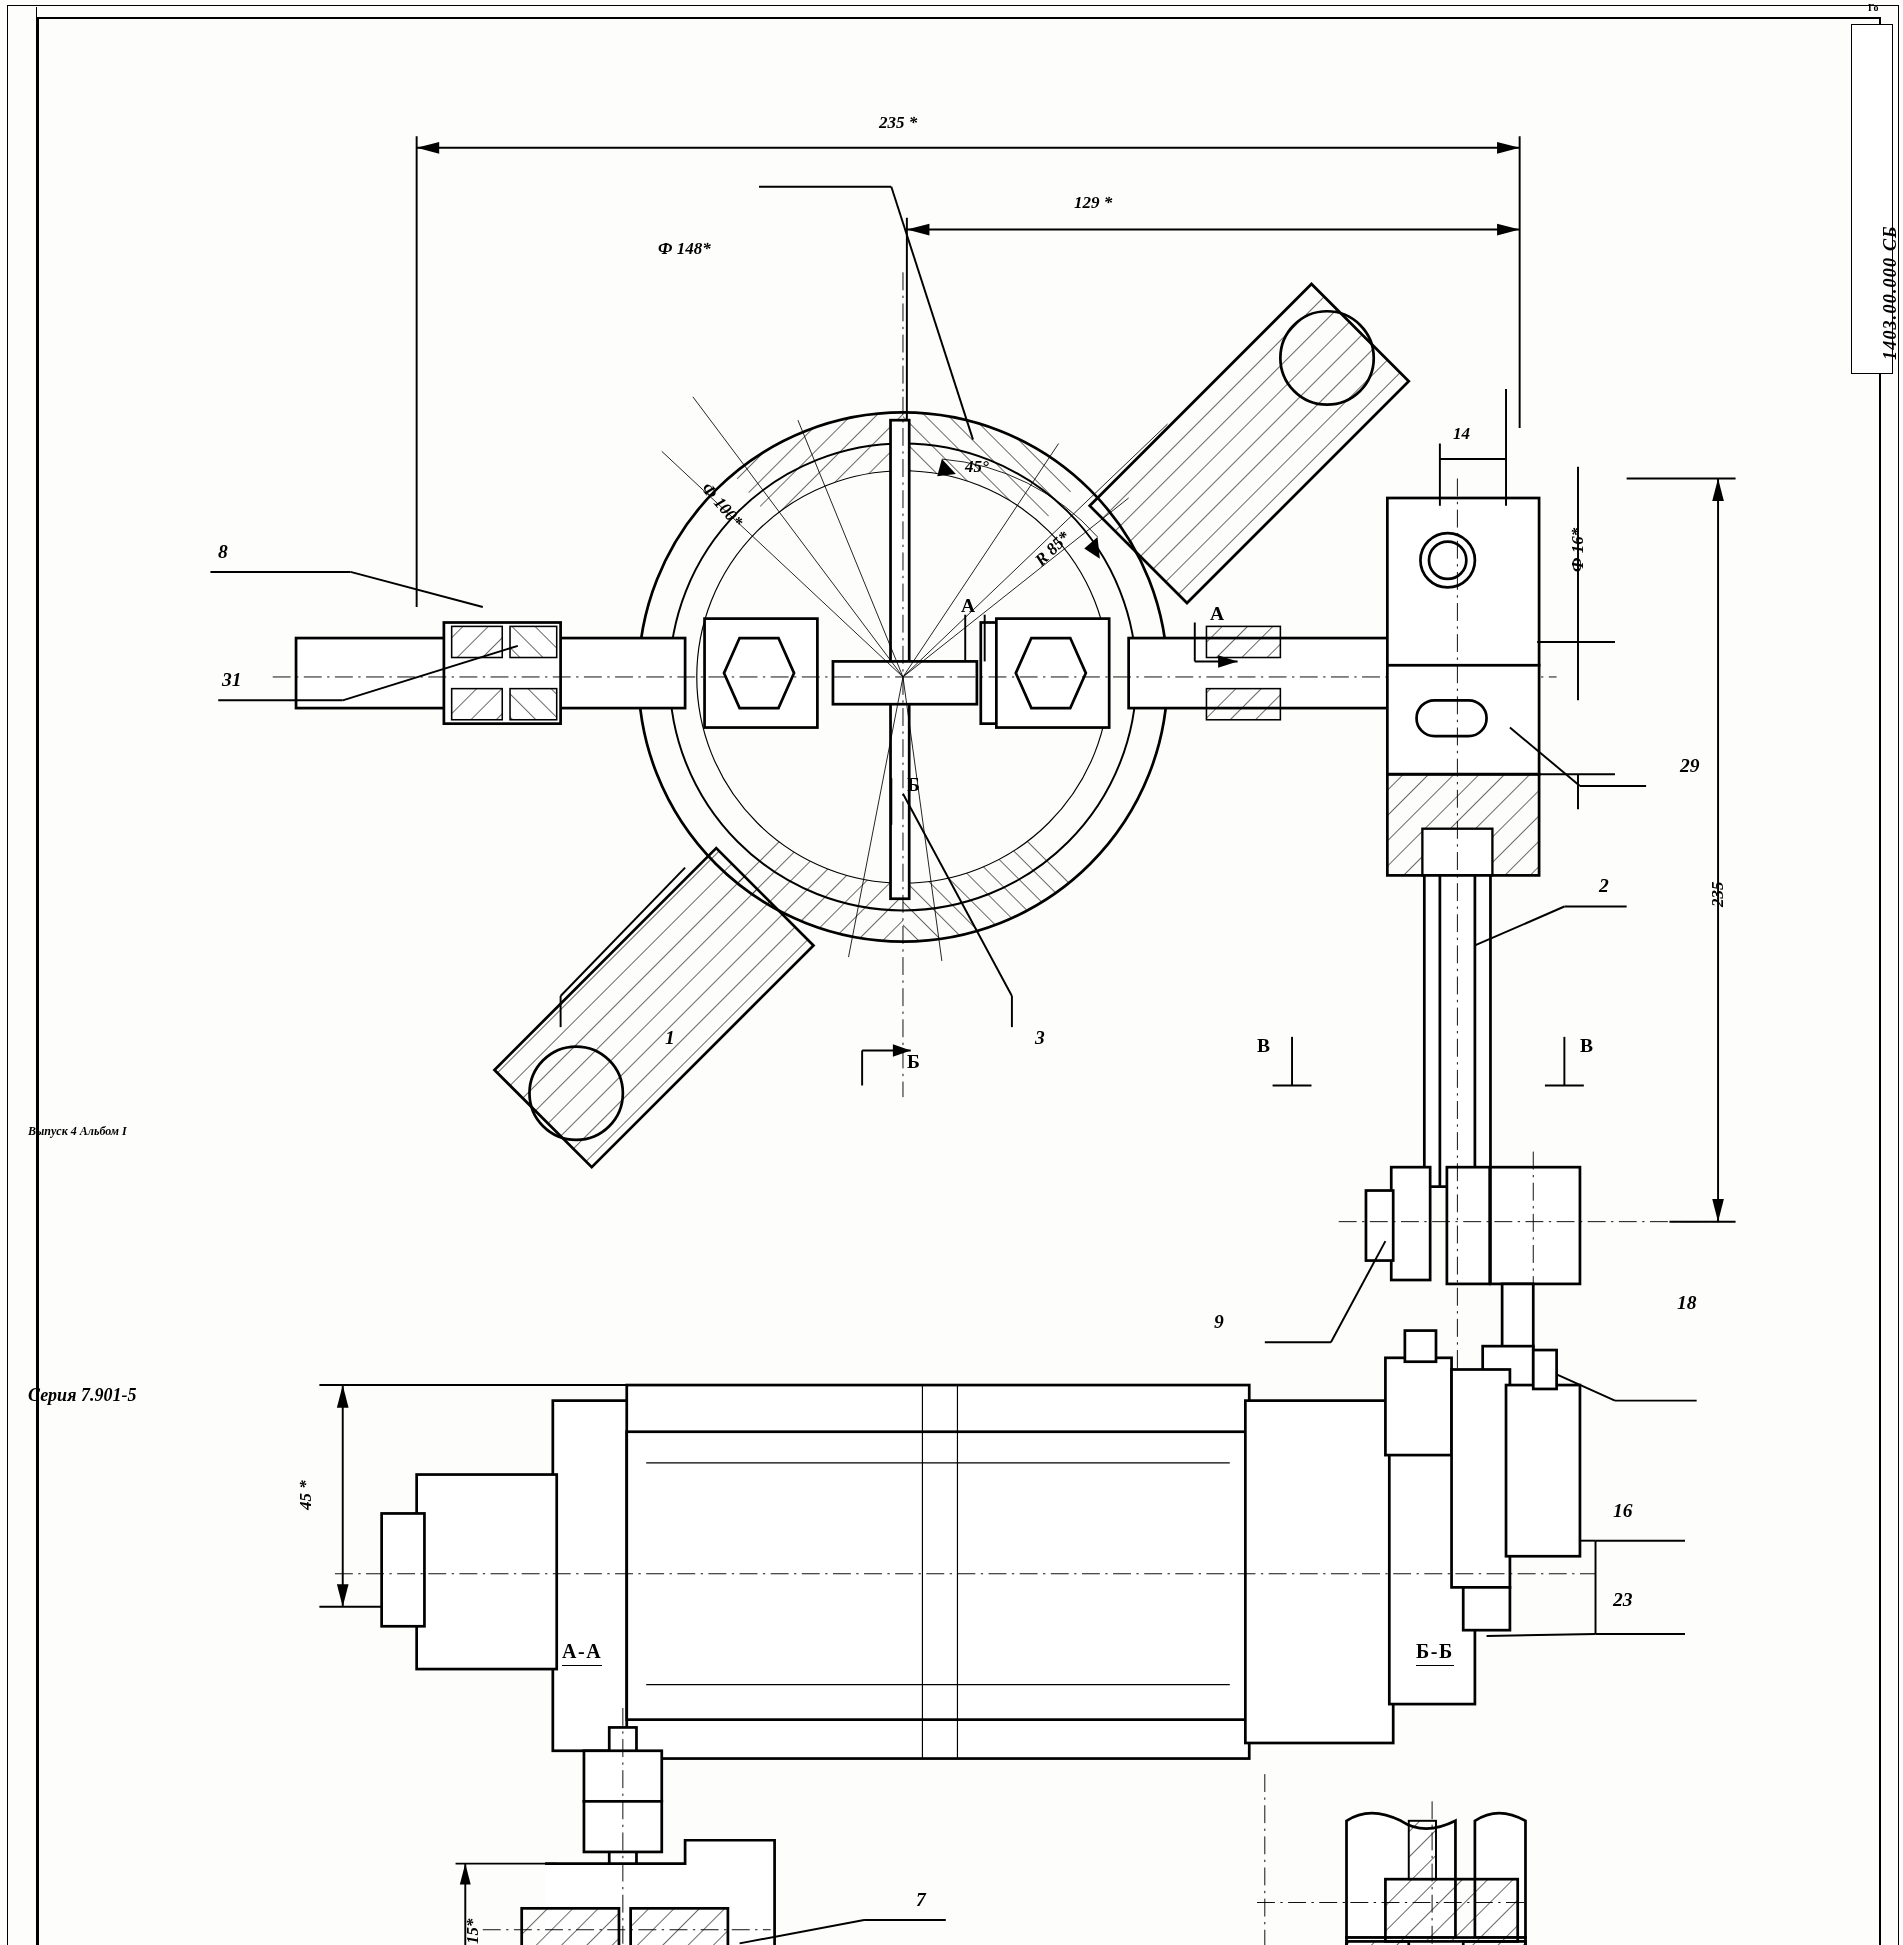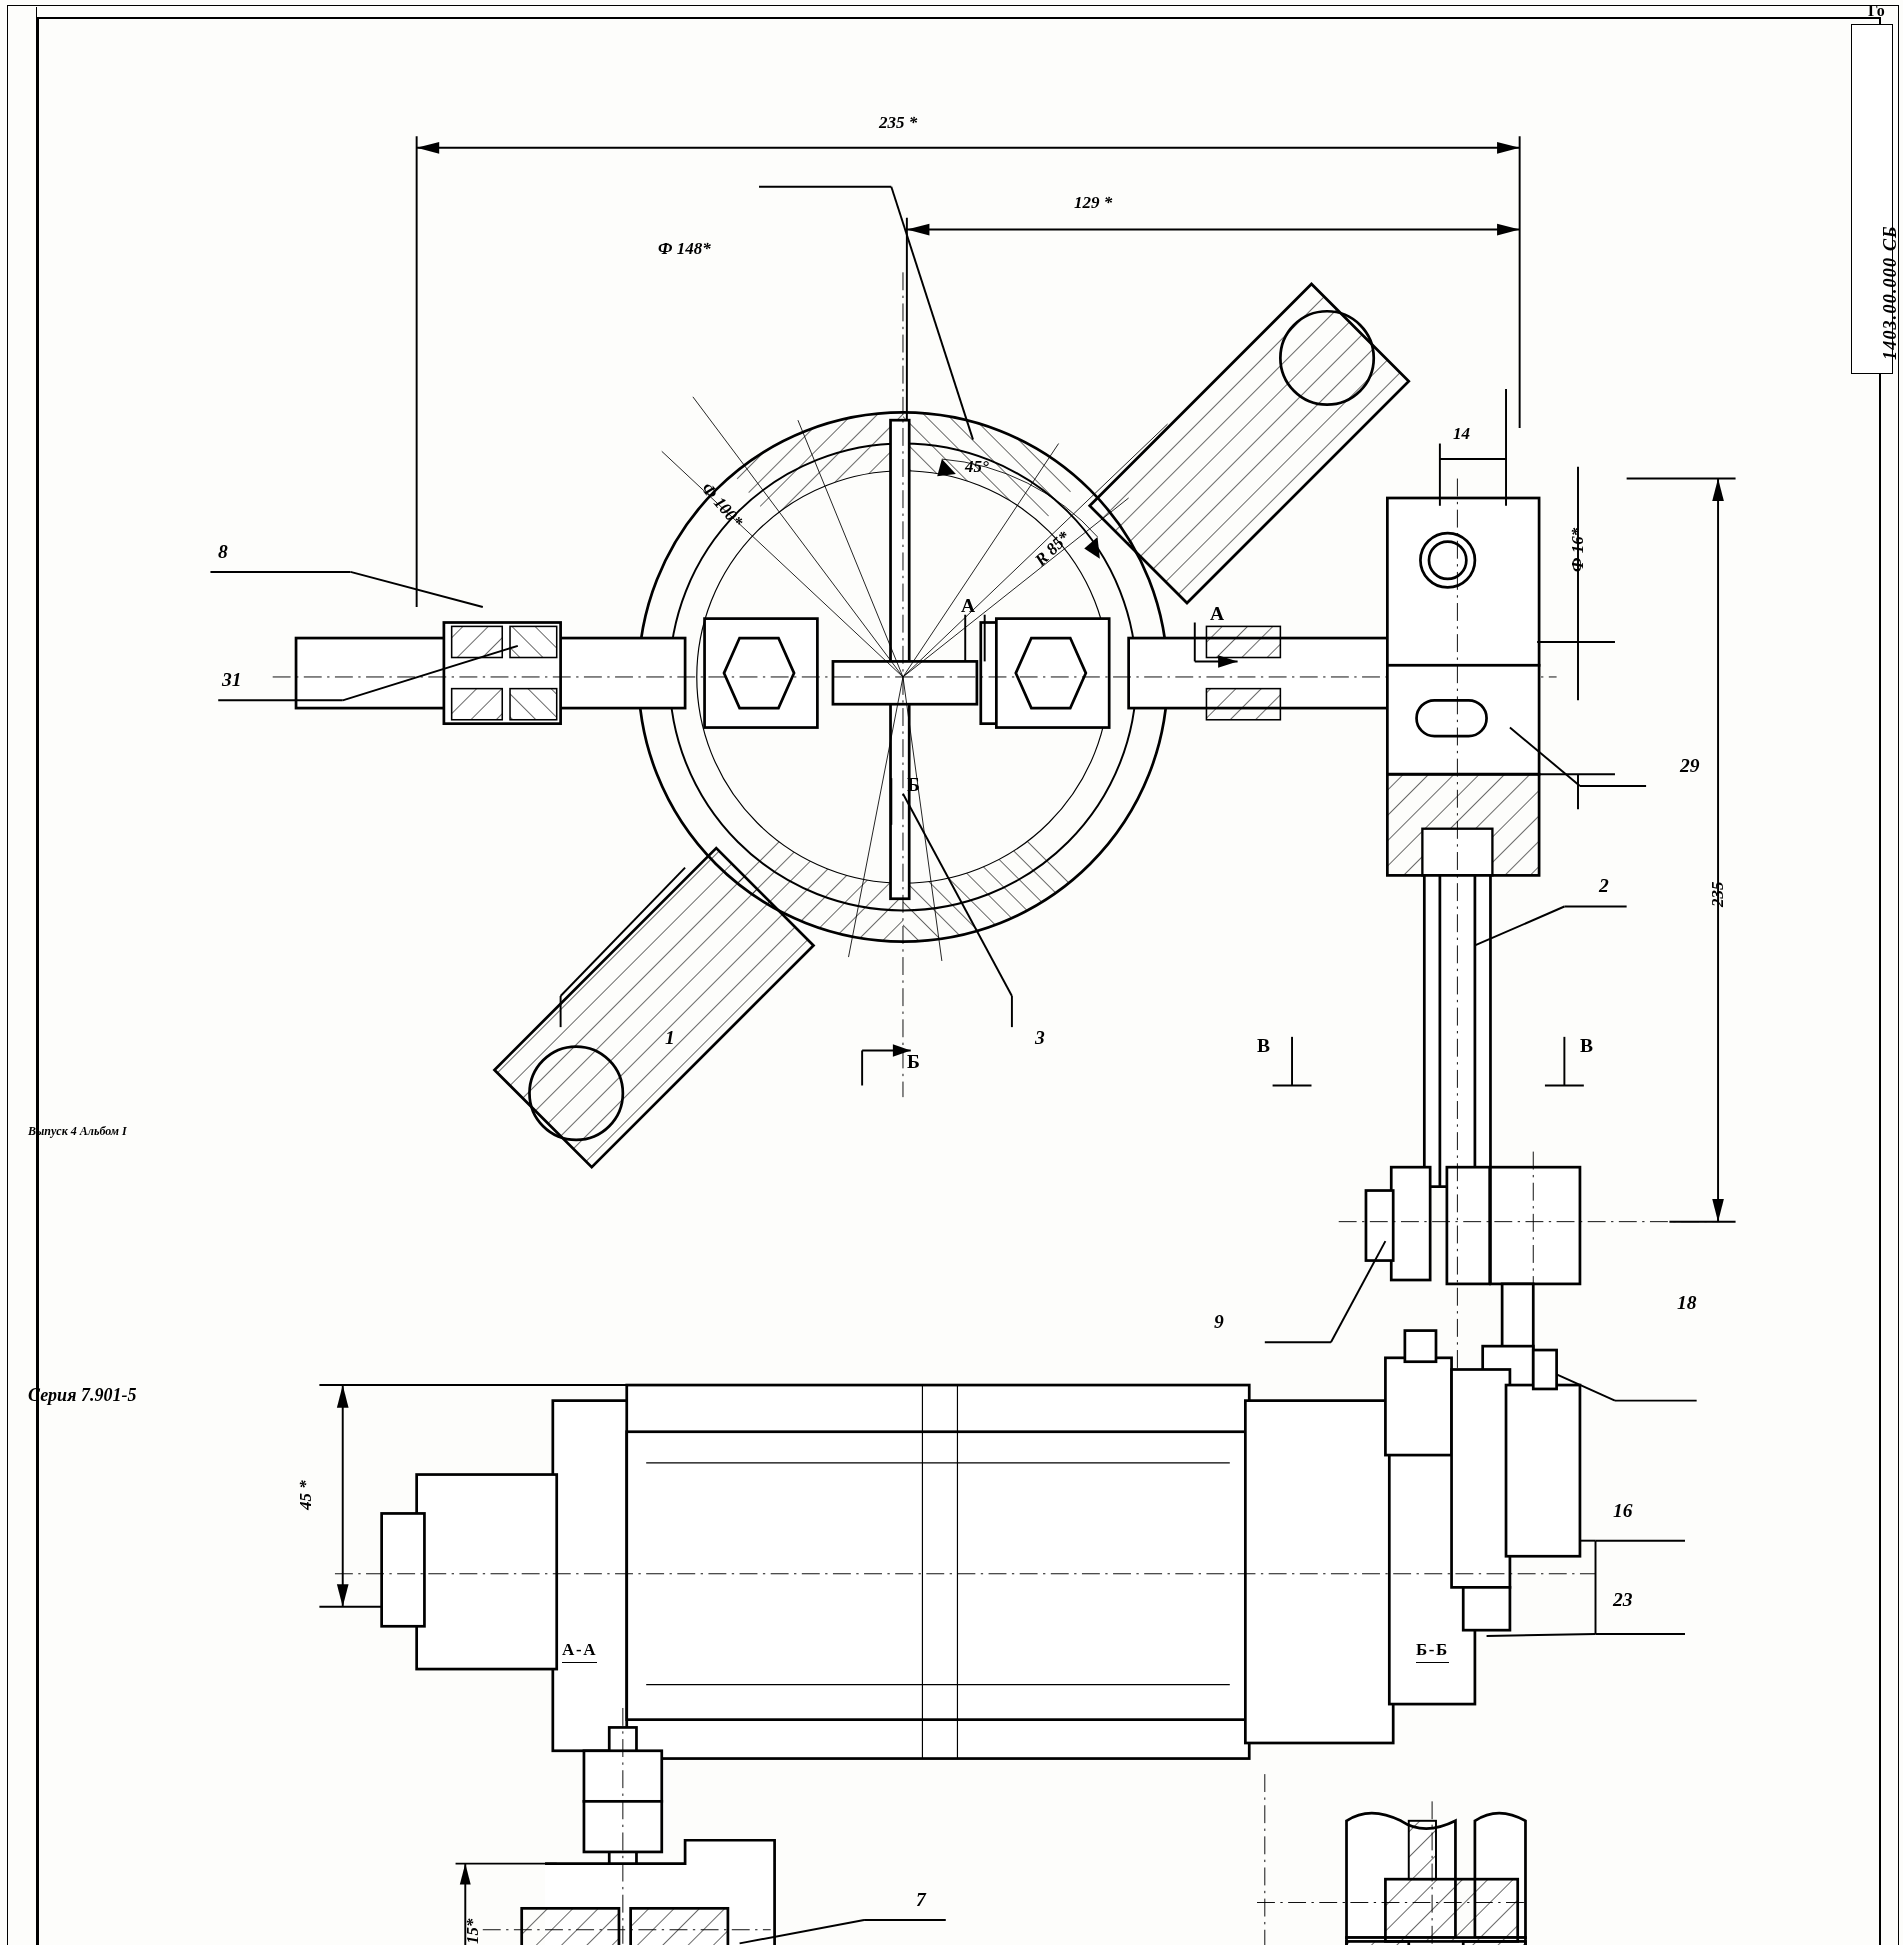--- a/index.html
+++ b/index.html
@@ -59,25 +59,25 @@
   
   .hl{
     position:absolute;white-space:nowrap;
     font-family:"Liberation Serif", serif;
     font-style:italic;font-weight:700;
     color:#000;
   }
   .hl-up{font-style:normal;}
   .dim{font-size:17px;}
   .pos{font-size:19.5px;}
-  .secttl{font-size:17px;letter-spacing:1.6px;font-style:normal;}
+  .secttl{font-size:20px;letter-spacing:1.6px;font-style:normal;}
   .secttl-u{border-bottom:1.9px solid #000;padding-bottom:1.6px;}
   .corner-mark{
     position:absolute;left:1868px;top:2.3px;
-    font-family:"Liberation Serif",serif;font-size:16px;font-weight:700;
+    font-family:"Liberation Serif",serif;font-size:10px;font-weight:700;
   }
 </style>
 </head>
 <body>
 
 <div id="sheet">
 
   <div class="frame-outer"></div>
   <div class="frame-inner"></div>
   <div class="lm-col"></div>

